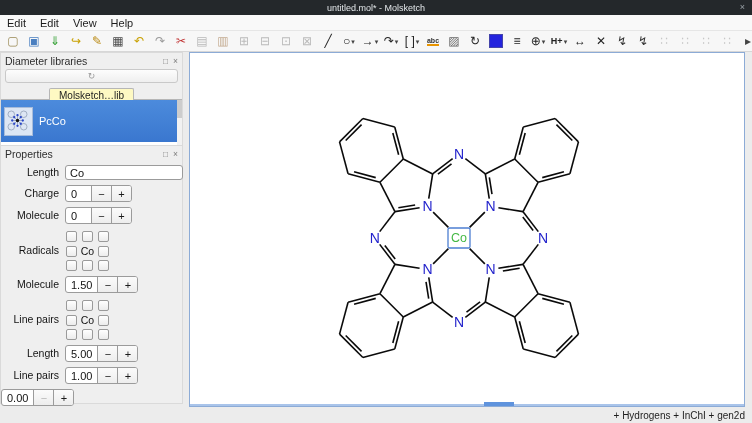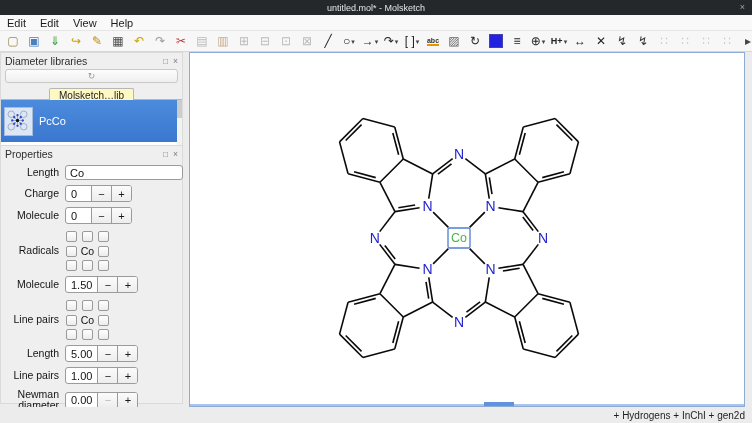--- a/index.html
+++ b/index.html
@@ -338,21 +338,20 @@
       </div>
       <div class="prow">
         <div class="lab">Line pairs</div>
         <div class="spin">
           <div class="val">1.00</div>
           <div class="sb">−</div>
           <div class="sb">+</div>
         </div>
       </div>
       <div class="prow">
-        <div class="lab">Newman diameter</div>
         <div class="spin">
           <div class="val">0.00</div>
           <div class="sb dis">−</div>
           <div class="sb">+</div>
         </div>
       </div>
     </div>
   <div class="ctable" id="ctable">
       <div class="hrow">
         <div class="c1">x</div>

